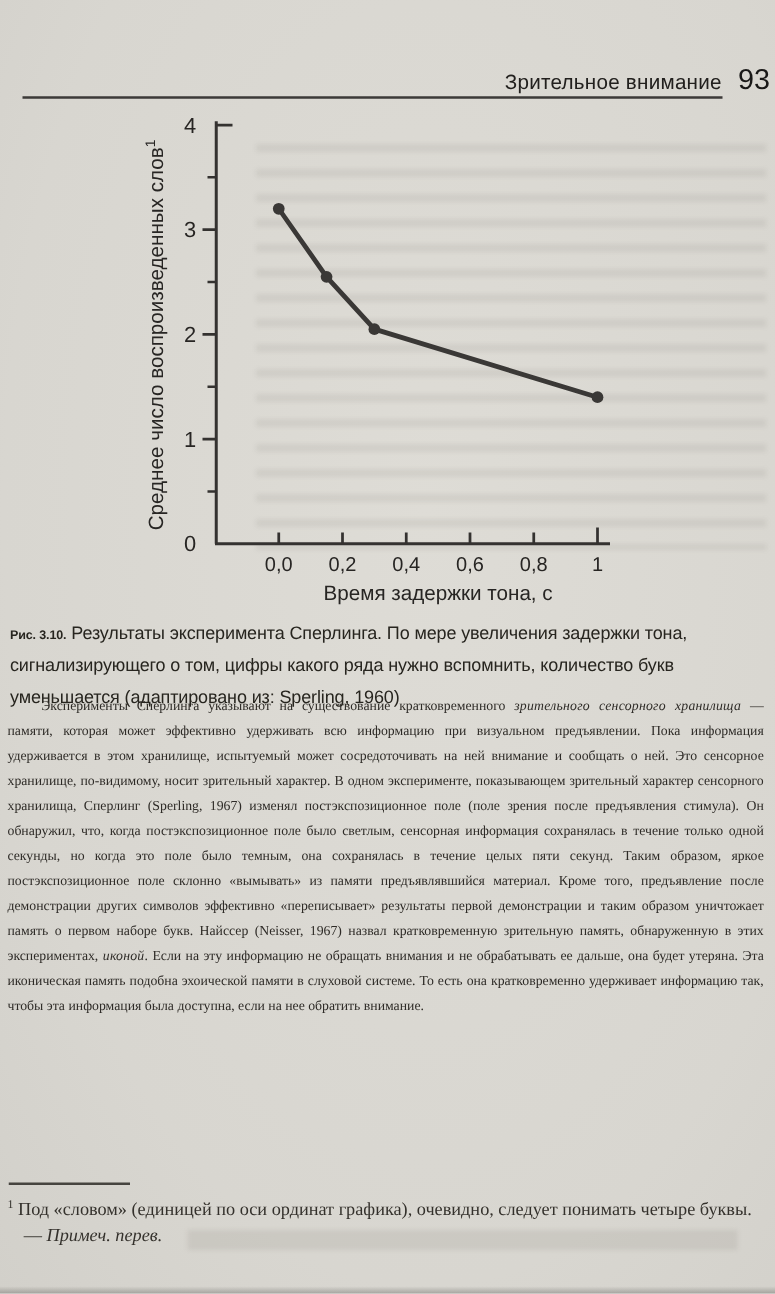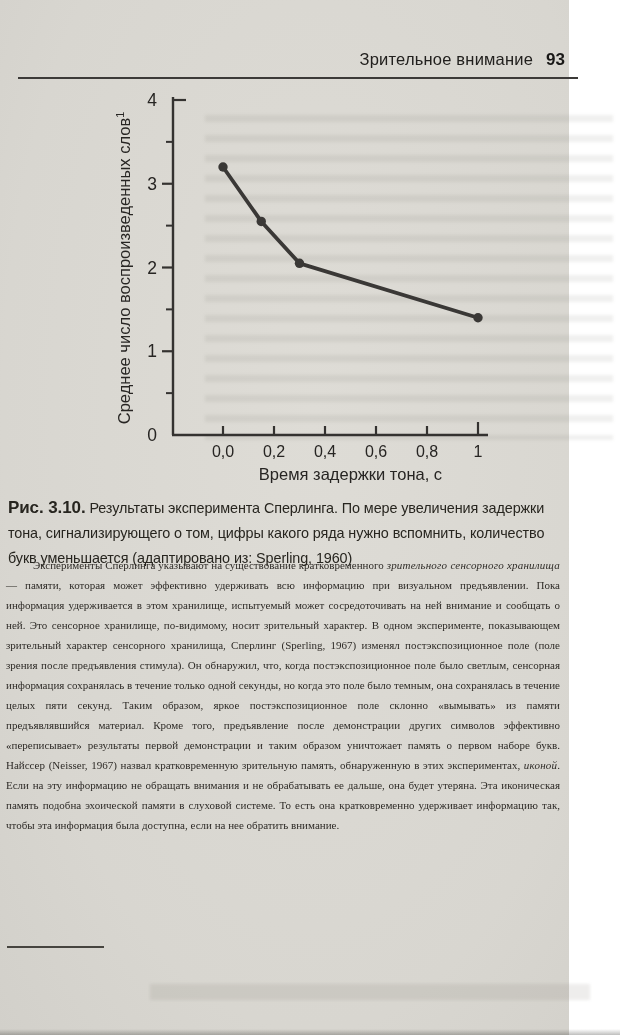--- a/index.html
+++ b/index.html
@@ -1,45 +1,45 @@
 <!DOCTYPE html>
 <html><head>
 <meta charset="utf-8">
 <style>
   html,body{margin:0;padding:0;}
   body{width:620px;height:1035px;overflow:hidden;
        font-family:"Liberation Serif", serif;}
-  .page{position:relative;width:569px;height:1035px;
+  .page{position:relative;width:620px;height:1035px;
         background:#d9d7d1;
         background:radial-gradient(ellipse at 55% 40%, #dedcd6 0%, #d8d6d0 70%, #d2d0ca 100%);
         color:#2d2b28;}
   
   .gutter{position:absolute;left:0;top:0;width:22px;height:1035px;
           background:linear-gradient(90deg,#39393б 0,#3a3a38 5px,#8a8a85 11px,rgba(160,158,152,0.25) 15px,rgba(160,158,152,0) 22px);}
   .edge-bottom{position:absolute;left:0;bottom:0;width:620px;height:6px;
           background:linear-gradient(0deg,rgba(70,70,66,0.35),rgba(70,70,66,0));}
   
   .header-row{position:absolute;top:50px;left:18px;right:0;height:28px;
               display:flex;justify-content:flex-end;align-items:baseline;gap:13px;
               padding-right:4px;box-sizing:border-box;
               font-family:"Liberation Sans", sans-serif;}
   .running-head{font-size:16.5px;color:#22201e;letter-spacing:0.2px;}
-  .page-num{font-size:17px;font-weight:bold;color:#191817;}
+  .page-num{font-size:23px;font-weight:normal;color:#191817;}
   .header-rule{position:absolute;top:77px;left:18px;width:560px;height:2px;background:#3c3a38;}
   
   .chart{position:absolute;left:105px;top:88px;width:400px;height:410px;}
   .chart svg{display:block;width:400px;height:410px;}
   .chart .tick-label{font-family:"Liberation Sans",sans-serif;font-size:16px;fill:#272523;}
   .chart .ytick-label{font-family:"Liberation Sans",sans-serif;font-size:17.5px;fill:#272523;}
   .chart .axis-title{font-family:"Liberation Sans",sans-serif;font-size:16.5px;fill:#272523;}
   
   .caption{position:absolute;left:8px;right:5px;top:495px;margin:0;
            font-family:"Liberation Sans",sans-serif;font-size:14.4px;line-height:25px;
            color:#27251f;letter-spacing:-0.1px;}
-  .caption b{font-size:17px;}
+  .caption b{font-size:10px;}
   
   .body-text{position:absolute;left:6px;right:9px;top:555px;margin:0;
              font-size:11px;line-height:20px;text-align:justify;
              text-indent:27px;color:#2e2b27;}
   .body-text i{letter-spacing:0.2px;}
   
   .footnote-rule{position:absolute;left:7px;top:946px;width:97px;height:2px;background:#46443f;}
   .footnote{position:absolute;left:6px;right:12px;top:954px;margin:0;
             font-size:14.6px;line-height:21px;color:#34312c;
             padding-left:13px;text-indent:-13px;}
@@ -103,16 +103,17 @@
         <text x="245.5" y="392" text-anchor="middle" class="axis-title">Время задержки тона, с</text>
         <text transform="translate(25 180) rotate(-90)" text-anchor="middle" class="axis-title"><tspan>Среднее число воспроизведенных слов</tspan><tspan dy="-6" font-size="11">1</tspan></text>
       </svg>
   </div>
 
   <p class="caption"><b>Рис. 3.10.</b><span> Результаты эксперимента Сперлинга. По мере увеличения задержки тона, сигнализирующего о том, цифры какого ряда нужно вспомнить, количество букв уменьшается (адаптировано из: Sperling, 1960)</span></p>
 
   <p class="body-text"><span>Эксперименты Сперлинга указывают на существование кратковременного </span><i>зрительного сенсорного хранилища</i><span> — памяти, которая может эффективно удерживать всю информацию при визуальном предъявлении. Пока информация удерживается в этом хранилище, испытуемый может сосредоточивать на ней внимание и сообщать о ней. Это сенсорное хранилище, по-видимому, носит зрительный характер. В одном эксперименте, показывающем зрительный характер сенсорного хранилища, Сперлинг (Sperling, 1967) изменял постэкспозиционное поле (поле зрения после предъявления стимула). Он обнаружил, что, когда постэкспозиционное поле было светлым, сенсорная информация сохранялась в течение только одной секунды, но когда это поле было темным, она сохранялась в течение целых пяти секунд. Таким образом, яркое постэкспозиционное поле склонно «вымывать» из памяти предъявлявшийся материал. Кроме того, предъявление после демонстрации других символов эффективно «переписывает» результаты первой демонстрации и таким образом уничтожает память о первом наборе букв. Найссер (Neisser, 1967) назвал кратковременную зрительную память, обнаруженную в этих экспериментах, </span><i>иконой</i><span>. Если на эту информацию не обращать внимания и не обрабатывать ее дальше, она будет утеряна. Эта иконическая память подобна эхоической памяти в слуховой системе. То есть она кратковременно удерживает информацию так, чтобы эта информация была доступна, если на нее обратить внимание.</span></p>
 
   <div class="footnote-rule"></div>
+  <p class="footnote"><sup>1</sup><span><span> Под «словом» (единицей по оси ординат графика), очевидно, следует понимать четыре буквы. — </span><i>Примеч. перев.</i></span></p>
 
   <div class="ghost ghost-2"></div>
   <div class="edge-bottom"></div>
 </div>
 
 </body></html>

